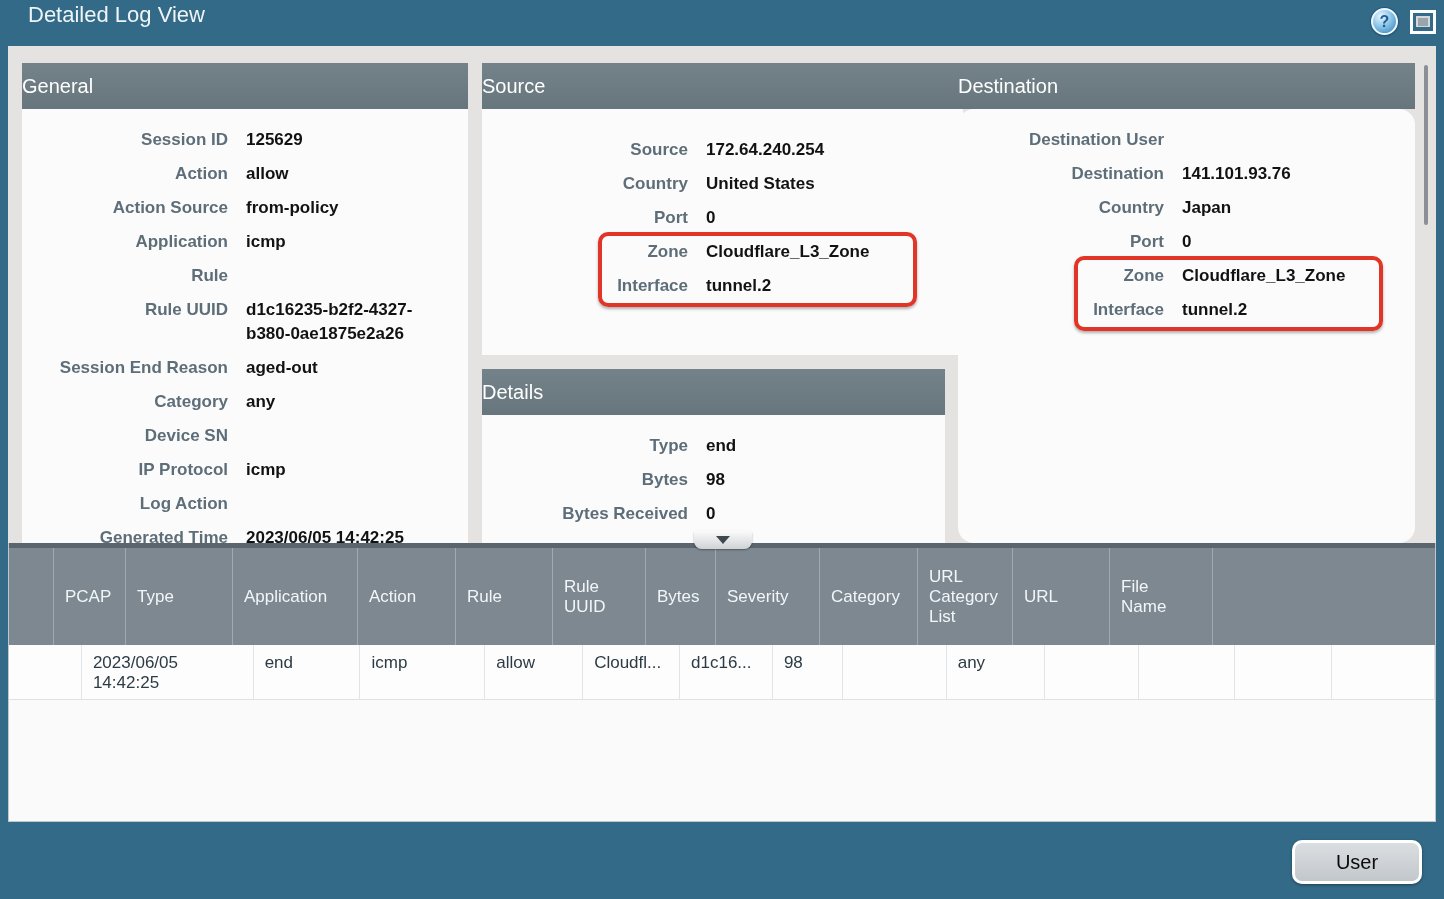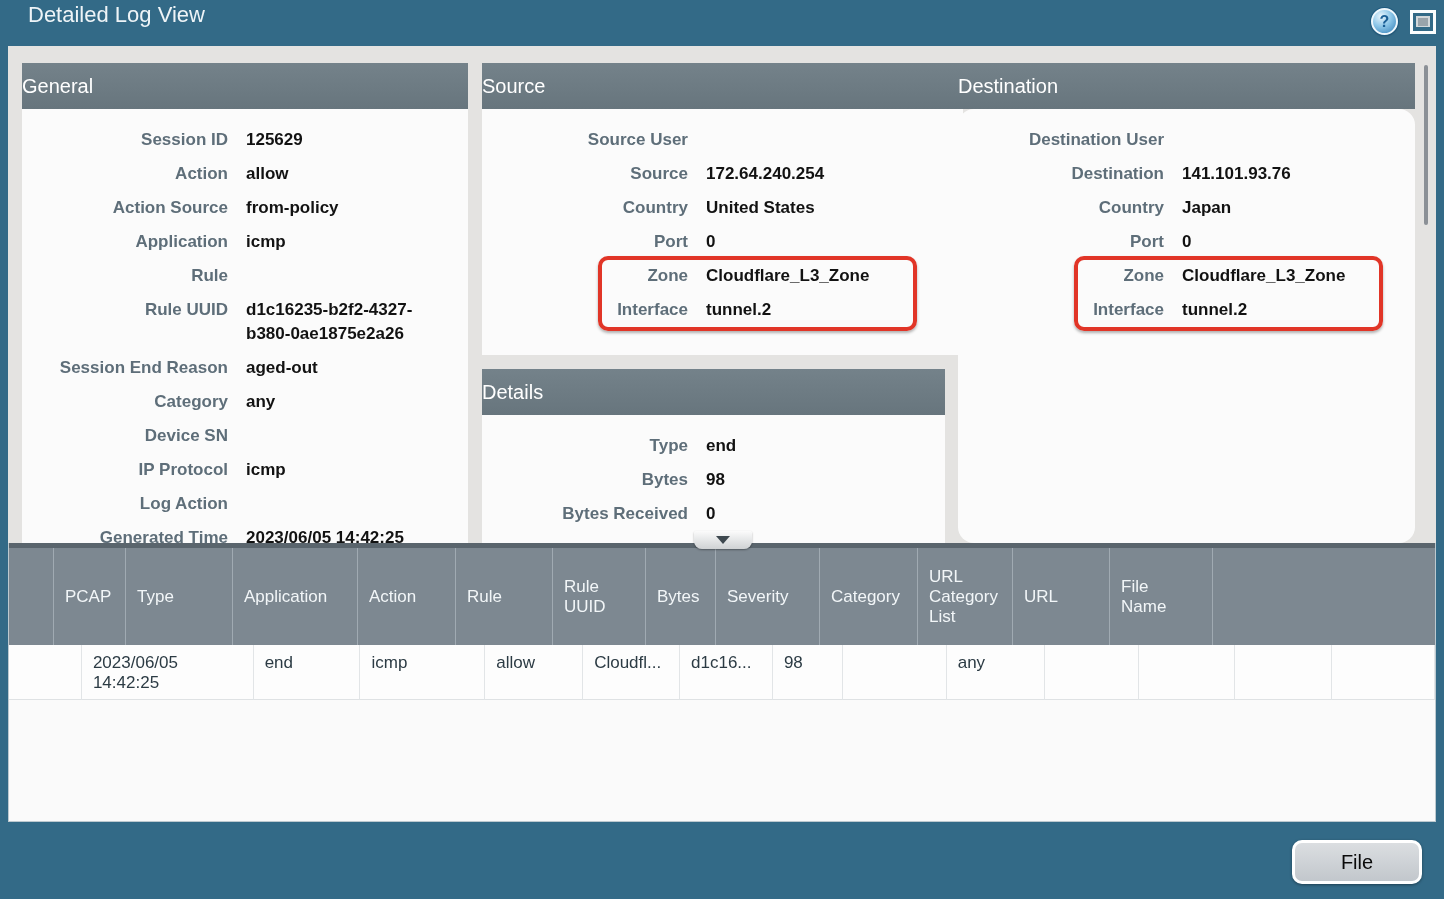--- a/index.html
+++ b/index.html
@@ -197,21 +197,20 @@
         </div>
     </div>
   </div>
 
   <div class="panel panel-source">
     <div class="panel-header">
       <span>Source</span>
     </div>
     <div class="panel-body">
       <div class="kv">
-          <div class="k">Source User</div>
           <div class="v"></div>
         </div>
       <div class="kv">
           <div class="k">Source</div>
           <div class="v">172.64.240.254</div>
         </div>
       <div class="kv">
           <div class="k">Country</div>
           <div class="v">United States</div>
         </div>
@@ -346,13 +345,13 @@
     <div class="tcell c7">98</div>
     <div class="tcell c8"></div>
     <div class="tcell c9">any</div>
     <div class="tcell c10"></div>
     <div class="tcell c11"></div>
     <div class="tcell c12"></div>
     <div class="tcell c13"></div>
   </div>
 </div>
 
-<button class="close-btn">File</button>
+<button class="close-btn">User</button>
 
 </body></html>

